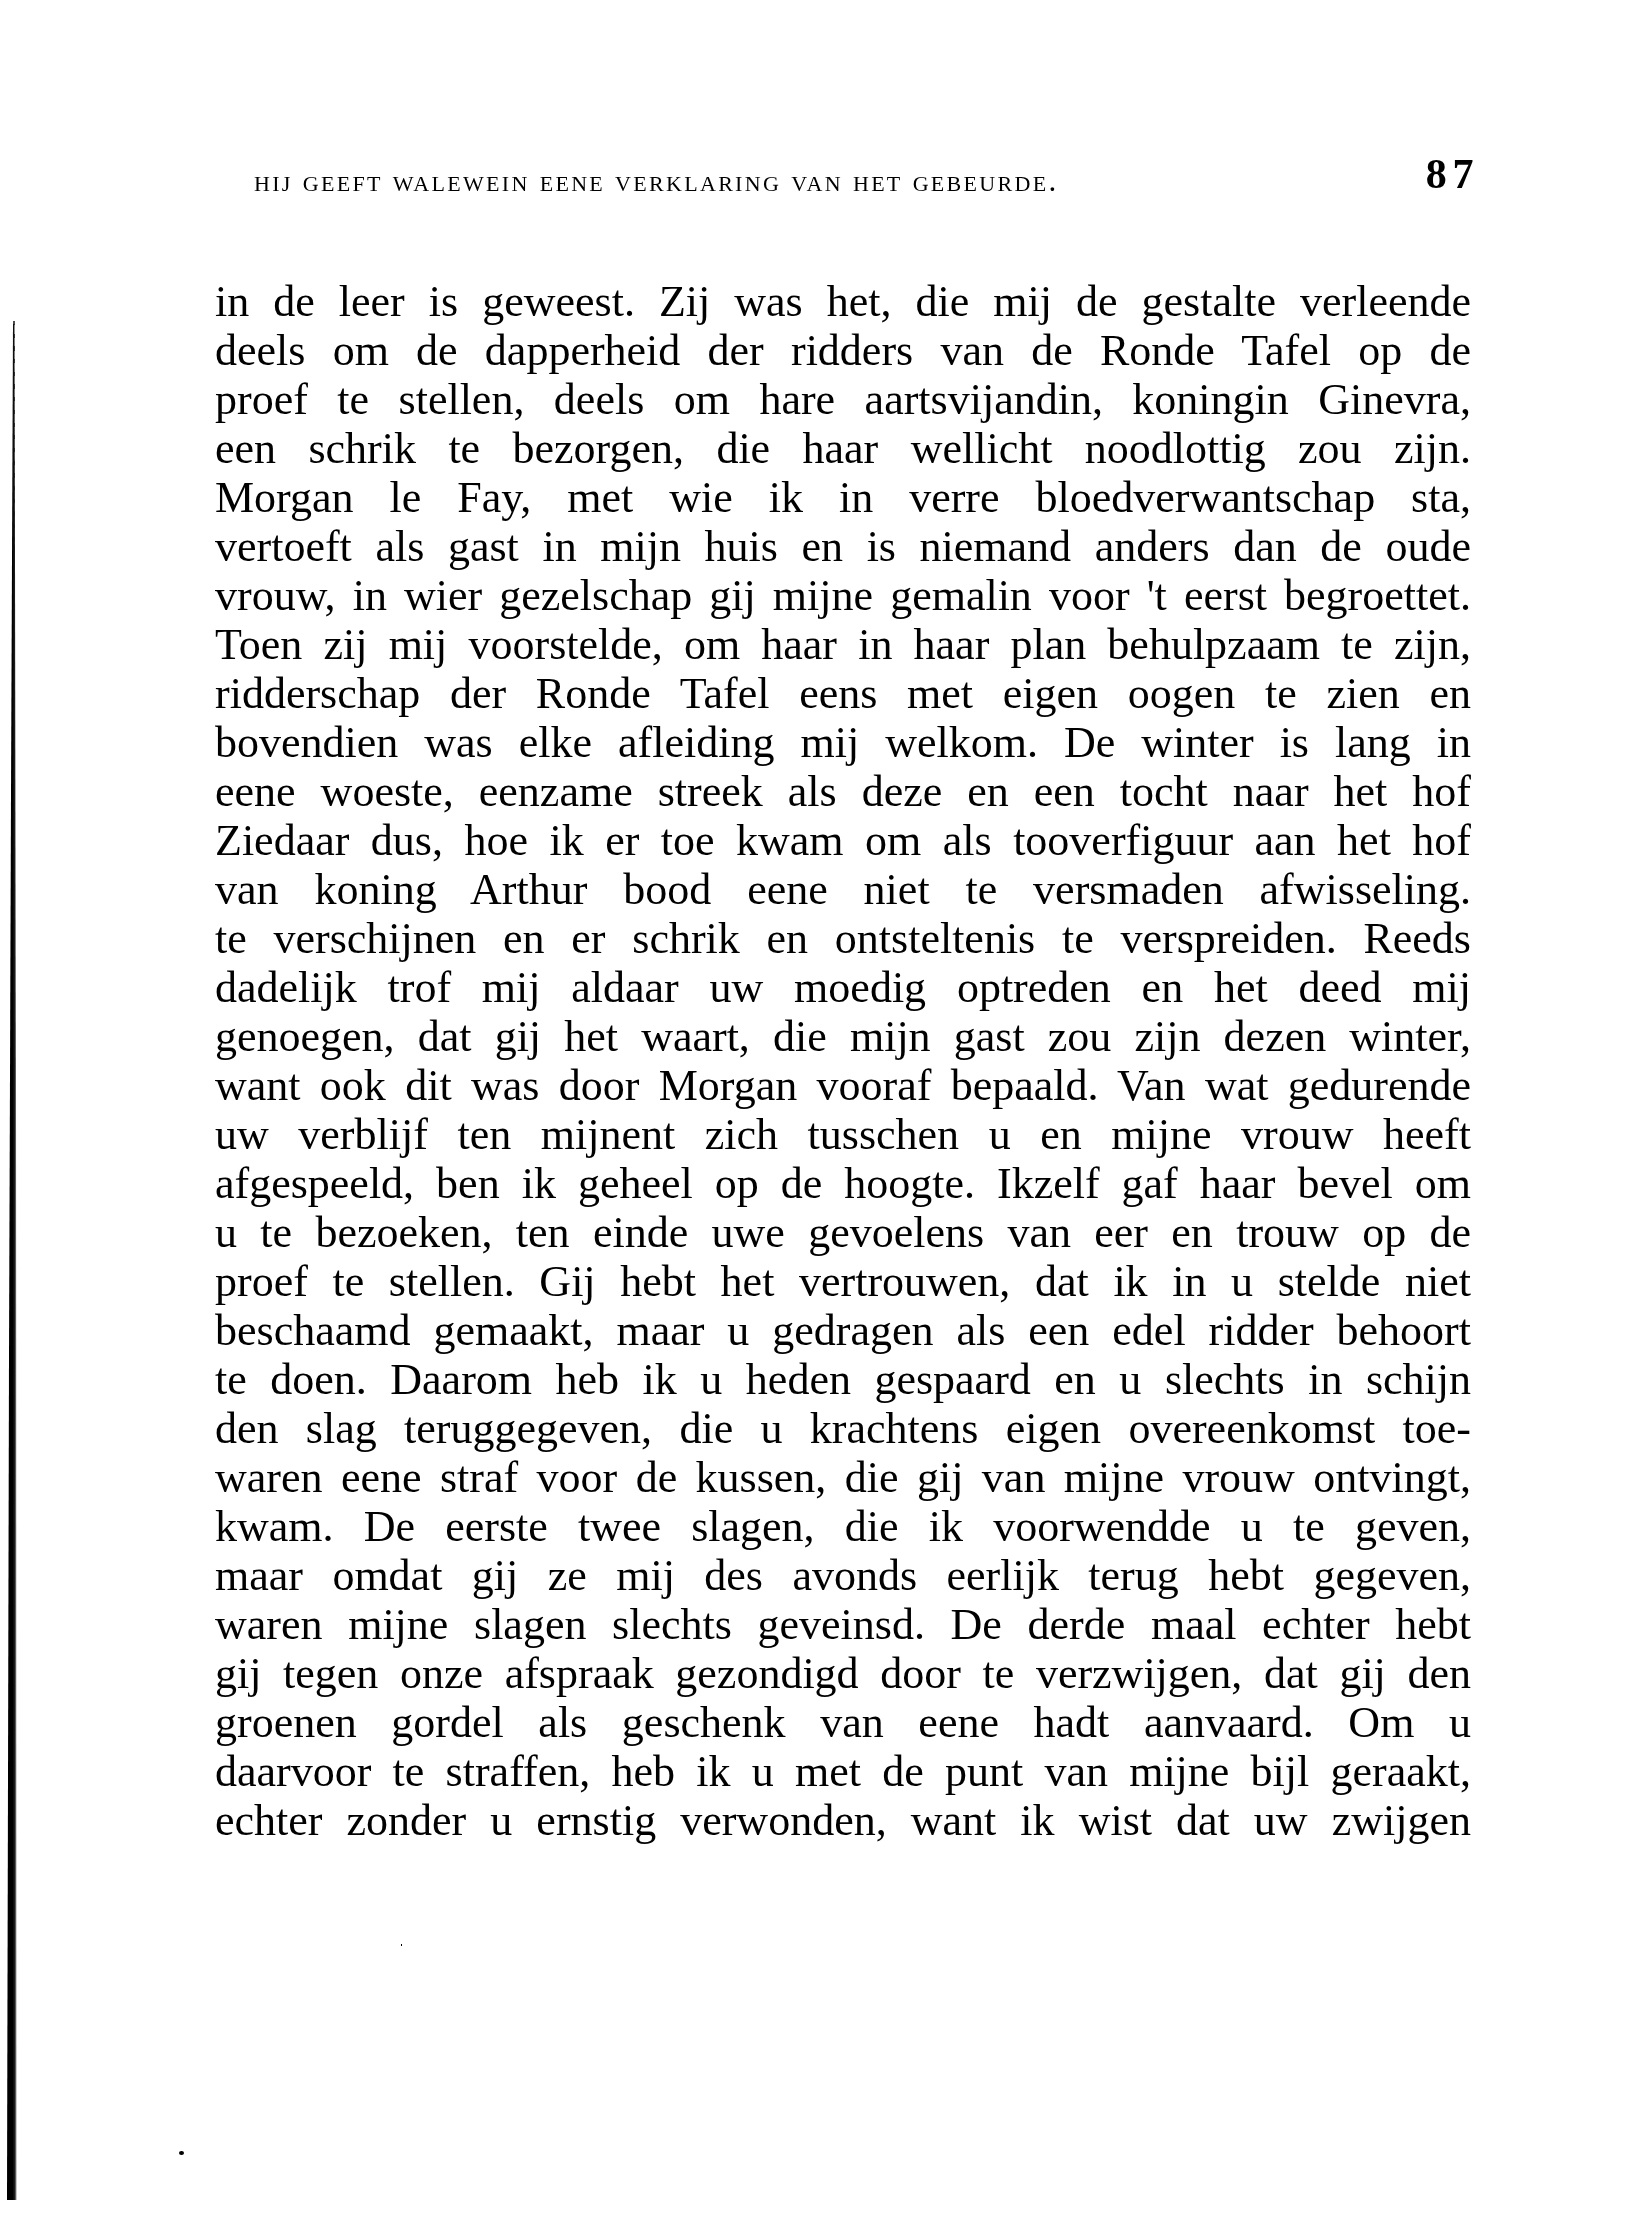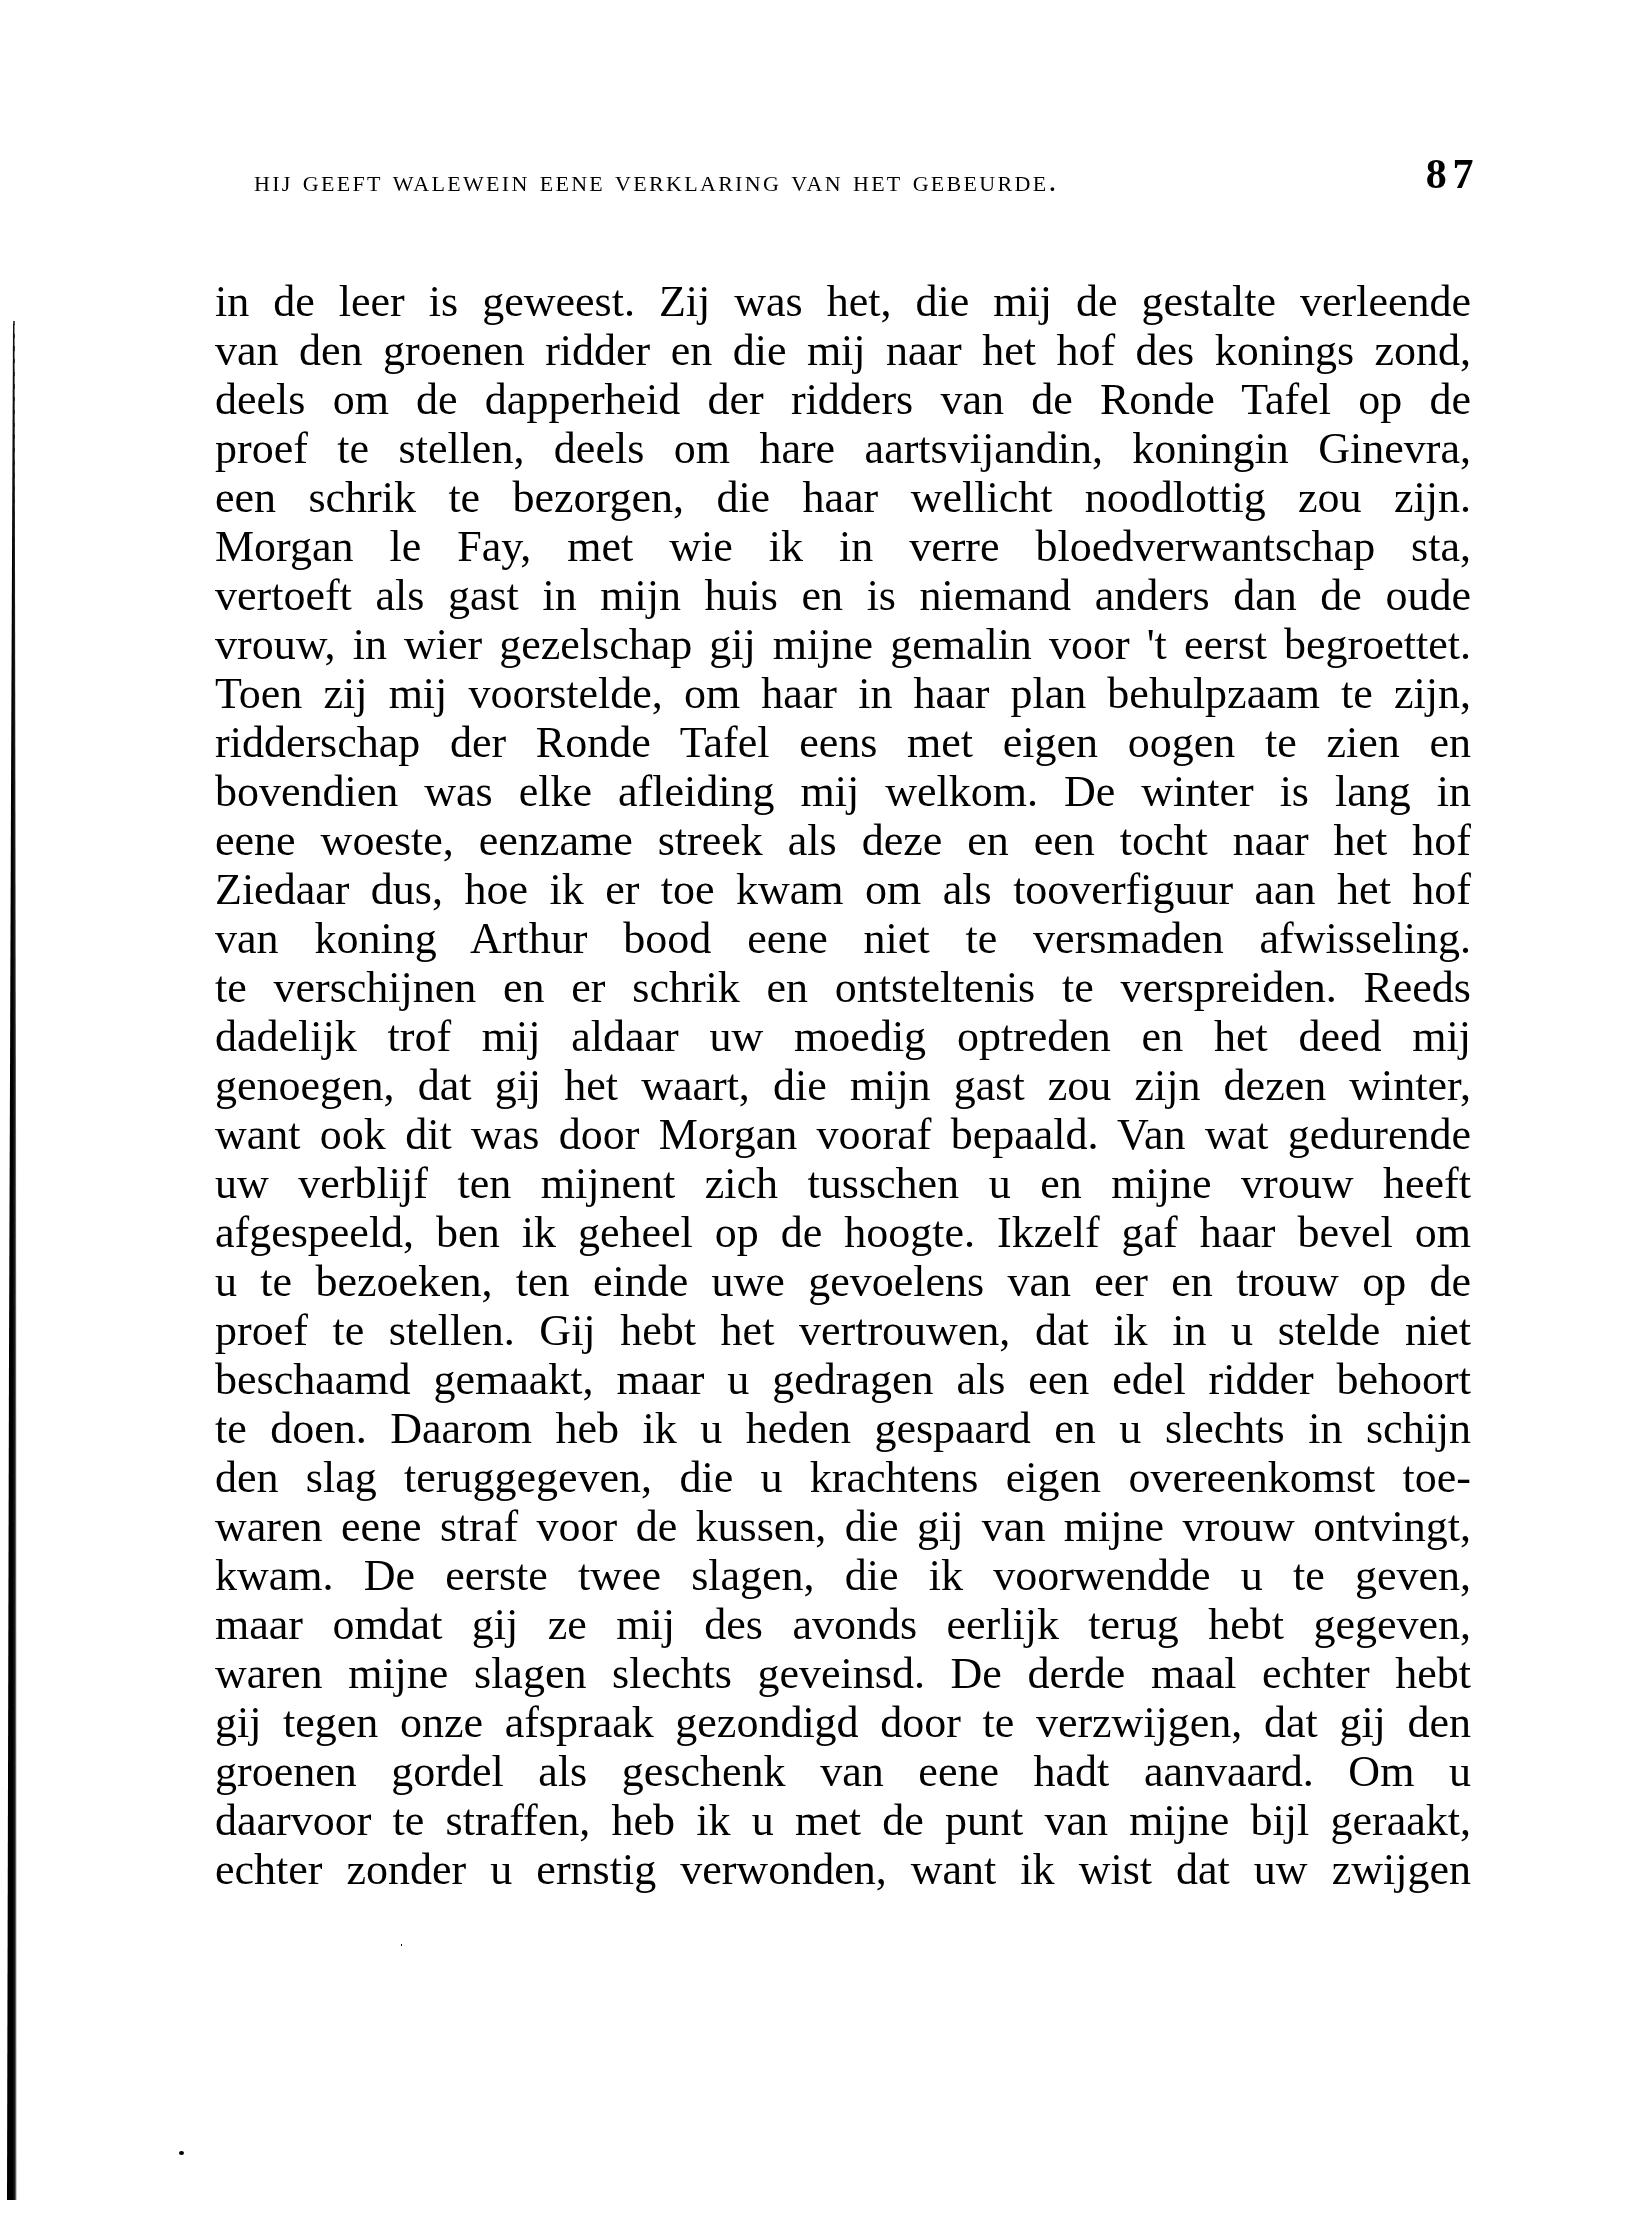--- a/index.html
+++ b/index.html
@@ -113,21 +113,20 @@
   <div class="scan-edge-faint"></div>
   <div class="scan-edge"></div>
 
   <div class="running-head">
     <span class="running-title">Hij geeft Walewein eene verklaring van het gebeurde.</span>
     <span class="page-number">87</span>
   </div>
 
   <div class="body-text">
     <span class="line">in de leer is geweest. Zij was het, die mij de gestalte verleende</span>
-    <span class="line">van den groenen ridder en die mij naar het hof des konings zond,</span>
     <span class="line">deels om de dapperheid der ridders van de Ronde Tafel op de</span>
     <span class="line">proef te stellen, deels om hare aartsvijandin, koningin Ginevra,</span>
     <span class="line">een schrik te bezorgen, die haar wellicht noodlottig zou zijn.</span>
     <span class="line">Morgan le Fay, met wie ik in verre bloedverwantschap sta,</span>
     <span class="line">vertoeft als gast in mijn huis en is niemand anders dan de oude</span>
     <span class="line">vrouw, in wier gezelschap gij mijne gemalin voor 't eerst begroettet.</span>
     <span class="line">Toen zij mij voorstelde, om haar in haar plan behulpzaam te zijn,</span>
     <span class="line">ridderschap der Ronde Tafel eens met eigen oogen te zien en</span>
     <span class="line">bovendien was elke afleiding mij welkom. De winter is lang in</span>
     <span class="line">eene woeste, eenzame streek als deze en een tocht naar het hof</span>

